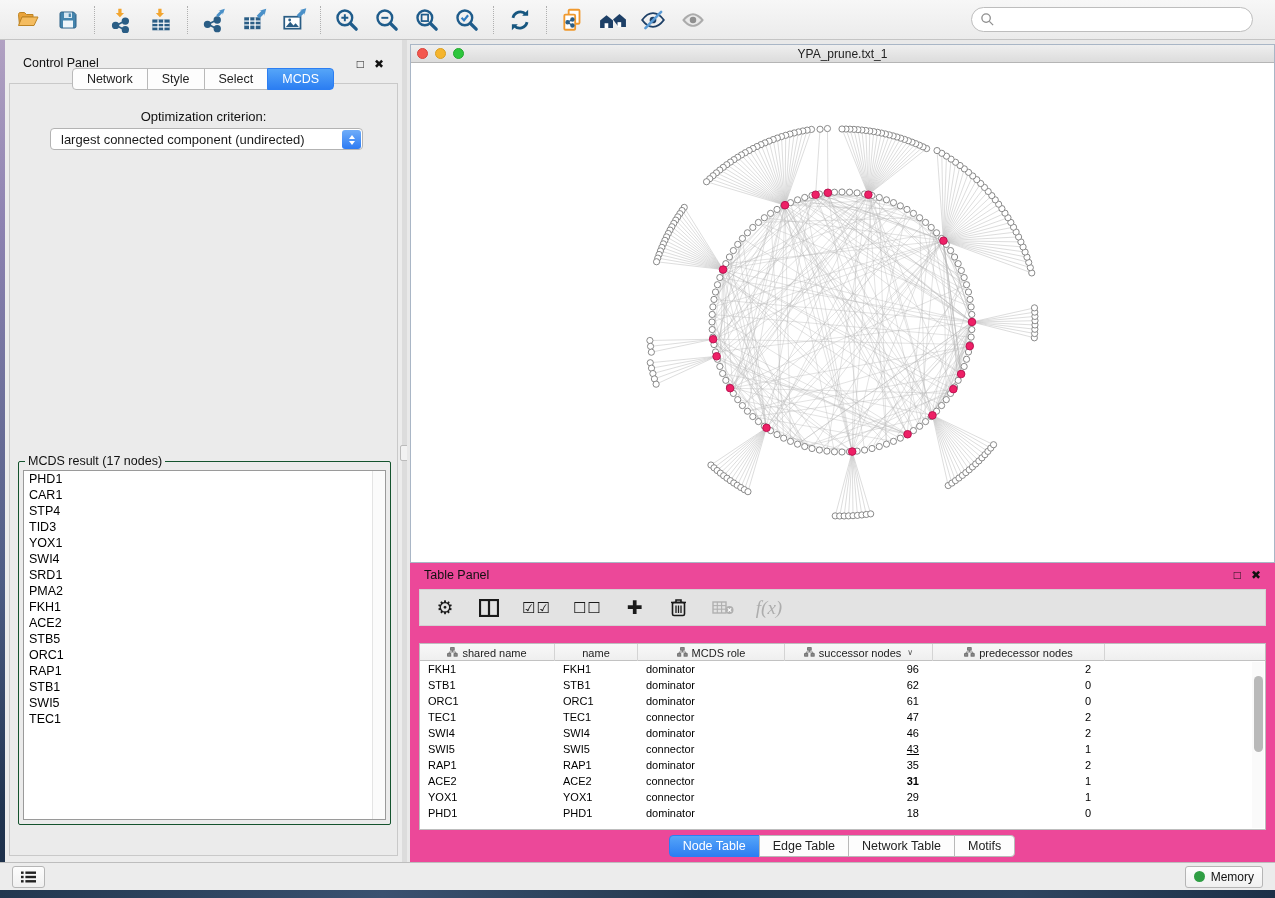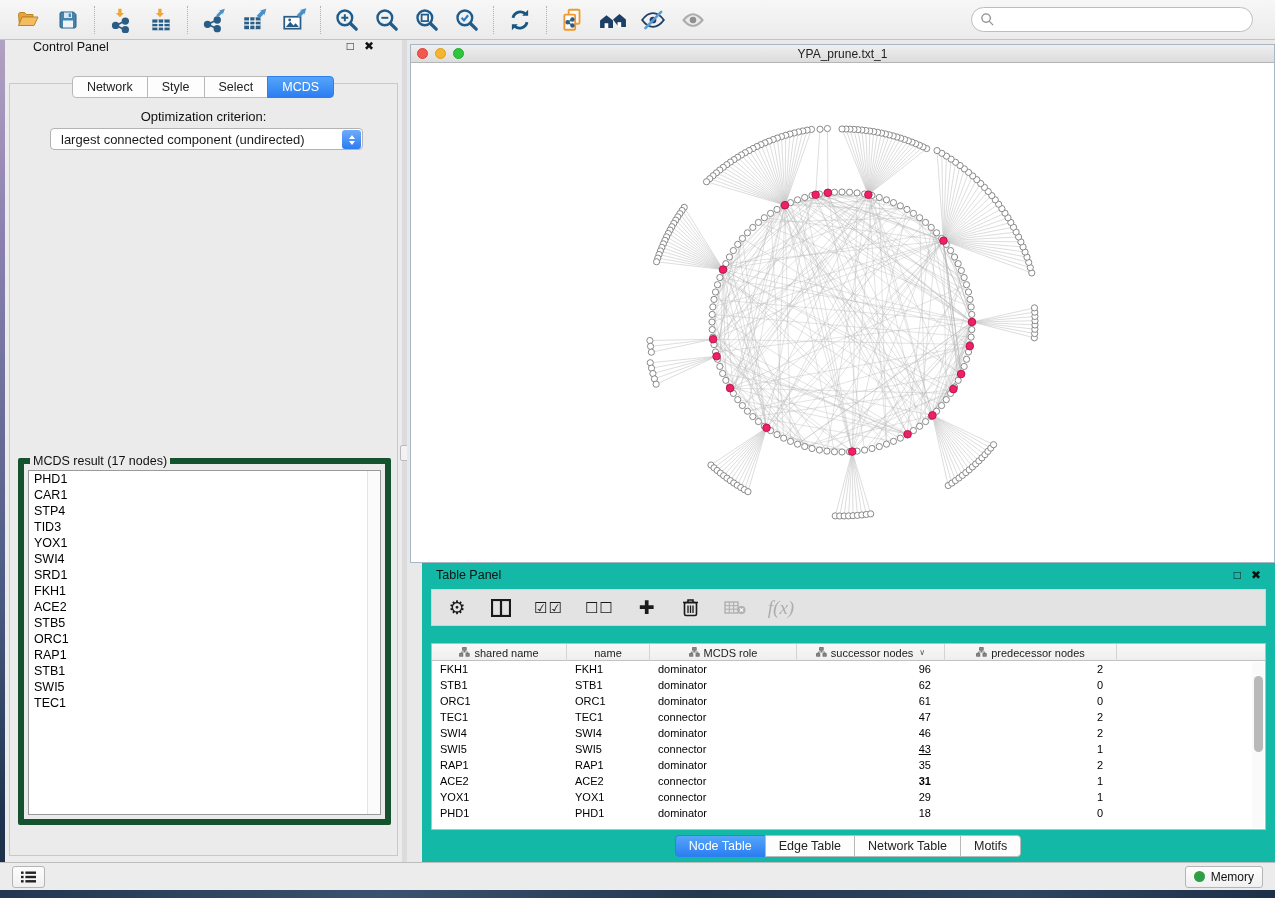--- a/index.html
+++ b/index.html
@@ -21,25 +21,25 @@
   .searchbox {
     width:282px; height:25px; background:#fff; border:1px solid #bdbdbd; border-radius:13px;
     display:flex; align-items:center; padding:0 8px; margin-right:14px;
   }
   .searchbox svg { flex:0 0 auto; }
   .searchbox input { border:none; outline:none; flex:1; font-size:12px; margin-left:5px; background:transparent; }
   
   .main { position:absolute; left:5px; top:40px; width:1270px; height:822px; background:#e4e4e4; }
   
   .control-panel { position:absolute; left:0; top:0; width:397px; height:822px; background:#ececec; }
-  .cp-titlebar { position:absolute; left:0; top:0; right:0; height:30px; display:flex; align-items:flex-start; padding:0 28px; }
+  .cp-titlebar { position:absolute; left:0; top:0; right:0; height:30px; display:flex; align-items:flex-end; padding:0 18px; }
   .panel-title { font-size:12.5px; color:#111; }
   .win-icons { margin-left:auto; display:flex; gap:10px; align-items:center; }
   .win-icon { font-size:12px; color:#111; cursor:default; line-height:1; }
-  .cp-tabs { position:absolute; top:36px; left:0; right:0; display:flex; justify-content:center; z-index:3; }
+  .cp-tabs { position:absolute; top:28px; left:0; right:0; display:flex; justify-content:center; z-index:3; }
   .cp-tab {
     padding:3px 14px; font-size:12.5px; background:#fdfdfd; border:1px solid #b9b9b9;
     margin-left:-1px; color:#222;
   }
   .cp-tab:first-child { border-radius:4px 0 0 4px; }
   .cp-tab:last-child { border-radius:0 4px 4px 0; }
   .cp-tab.active { background:linear-gradient(180deg,#55a5f8,#2c7ef2); color:#fff; border-color:#2c7ef2; }
   .cp-body { position:absolute; left:4px; right:4px; top:43px; bottom:6px; border:1px solid #c9c9c9; background:#ebebeb; }
   .opt-label { position:absolute; top:25px; left:0; right:0; text-align:center; font-size:13px; color:#111; }
   .criterion {
@@ -56,21 +56,21 @@
   .stepper .up { border-bottom:4px solid #fff; }
   .stepper .dn { border-top:4px solid #fff; }
   .btn-row { position:absolute; top:77px; left:0; right:0; display:flex; justify-content:center; gap:13px; }
   .push-btn {
     background:linear-gradient(180deg,#ffffff,#f2f2f2); border:1px solid #b3b3b3; border-radius:4px;
     font-size:13px; padding:3px 16px; color:#111;
   }
   .push-btn.focused { box-shadow:0 0 0 3px rgba(103,167,242,.6); border-color:#6fa7ee; }
   fieldset.mcds-result {
     position:absolute; left:8px; top:370px; width:373px; height:371px;
-    border:6px solid #14532d; border-radius:2px; margin:0; padding:0; background:transparent;
+    border:1px solid #14532d; border-radius:2px; margin:0; padding:0; background:transparent;
   }
   fieldset.mcds-result legend { font-size:12.5px; margin-left:6px; padding:0 3px; color:#111; }
   .result-box { position:absolute; left:4px; right:4px; top:2px; bottom:4px; background:#fff; border:1px solid #9a9a9a; overflow:hidden; }
   .result-scroll { position:absolute; top:0; bottom:0; right:0; width:13px; background:#fbfbfb; border-left:1px solid #e4e4e4; }
   .result-item { font-size:12.5px; line-height:16px; padding-left:5px; color:#000; }
   
   .v-split { position:absolute; left:397px; top:0; width:5px; height:822px; background:#dcdcdc; }
   .v-split-handle { position:absolute; left:-2px; top:405px; width:9px; height:16px; background:#f2f2f2; border:1px solid #bbb; border-radius:2px; }
   
   .right-col { position:absolute; left:402px; top:0; width:868px; height:822px; background:#e9e9e9; }
@@ -80,21 +80,21 @@
     background:linear-gradient(180deg,#efefef,#dcdcdc); border-bottom:1px solid #b5b5b5;
     display:flex; align-items:center; padding:0 6px;
   }
   .tl { width:11px; height:11px; border-radius:50%; margin-right:7px; }
   .tl.red { background:#f4574e; border:0.5px solid #d8443d; }
   .tl.yellow { background:#f5b52e; border:0.5px solid #d99f22; }
   .tl.green { background:#2ec63d; border:0.5px solid #24a82f; }
   .net-title { position:absolute; left:0; right:0; text-align:center; font-size:12px; color:#222; }
   .net-canvas { position:absolute; left:0; top:18px; right:0; bottom:0; background:#fff; }
   
-  .table-panel { position:absolute; left:15px; top:523px; right:0; height:299px; background:#14b8a6; }
+  .table-panel { position:absolute; left:3px; top:523px; right:0; height:299px; background:#ec4899; }
   .tp-titlebar { position:absolute; left:0; top:0; right:0; height:24px; display:flex; align-items:center; padding:0 14px; }
   .tp-toolbar {
     position:absolute; left:9px; right:9px; top:26px; height:37px; background:#e3e3e3;
     border:1px solid #d2d2d2; display:flex; align-items:center; padding:0 14px; gap:22px;
   }
   .tp-icon { display:flex; align-items:center; justify-content:center; min-width:22px; height:26px; color:#1a1a1a; }
   .tp-icon.glyph { font-size:19px; }
   .tp-icon.small-glyph { font-size:15px; letter-spacing:1px; }
   .tp-icon.disabled { color:#b0b0b0; }
   .tp-icon.fx { font-family:"Liberation Serif",serif; font-style:italic; font-size:19px; color:#adadad; }
@@ -319,20 +319,21 @@
         <legend>MCDS result (17 nodes)</legend>
         <div class="result-box">
           <div>
               <div class="result-item">PHD1</div>
               <div class="result-item">CAR1</div>
               <div class="result-item">STP4</div>
               <div class="result-item">TID3</div>
               <div class="result-item">YOX1</div>
               <div class="result-item">SWI4</div>
               <div class="result-item">SRD1</div>
+              <div class="result-item">PMA2</div>
               <div class="result-item">FKH1</div>
               <div class="result-item">ACE2</div>
               <div class="result-item">STB5</div>
               <div class="result-item">ORC1</div>
               <div class="result-item">RAP1</div>
               <div class="result-item">STB1</div>
               <div class="result-item">SWI5</div>
               <div class="result-item">TEC1</div>
             </div>
           <div class="result-scroll"></div>

